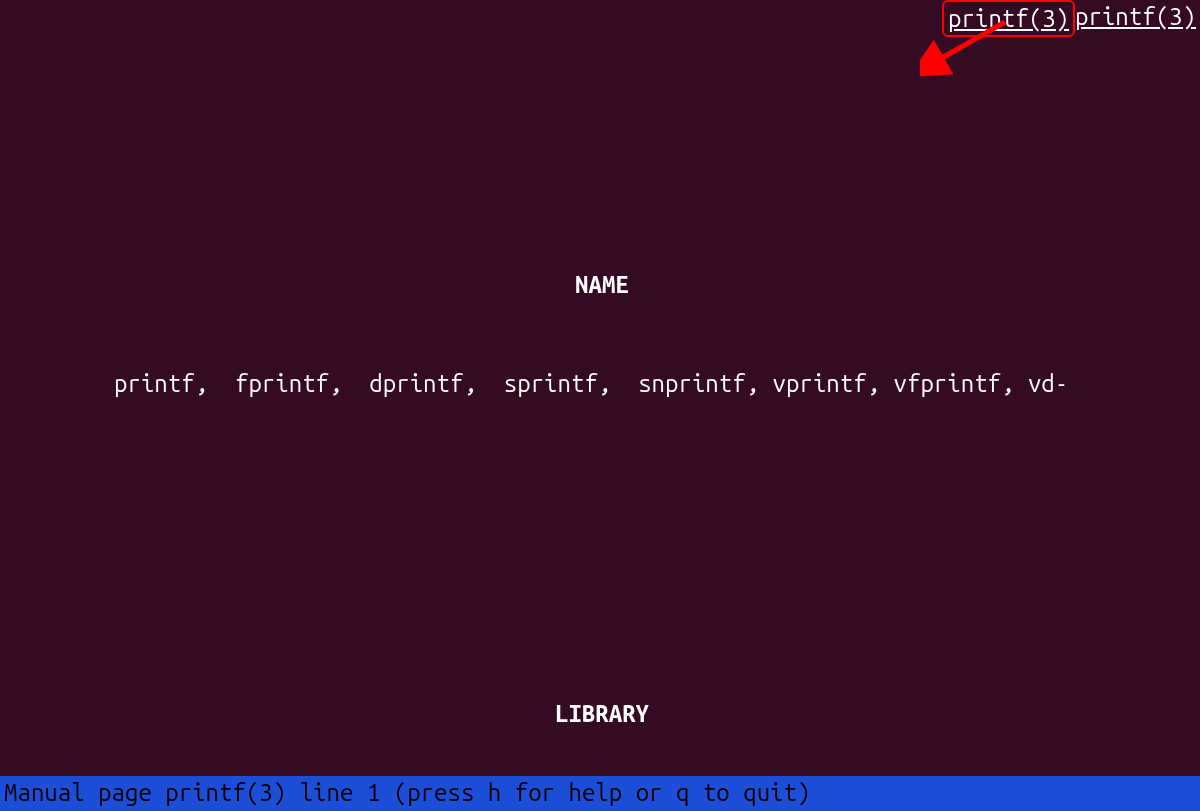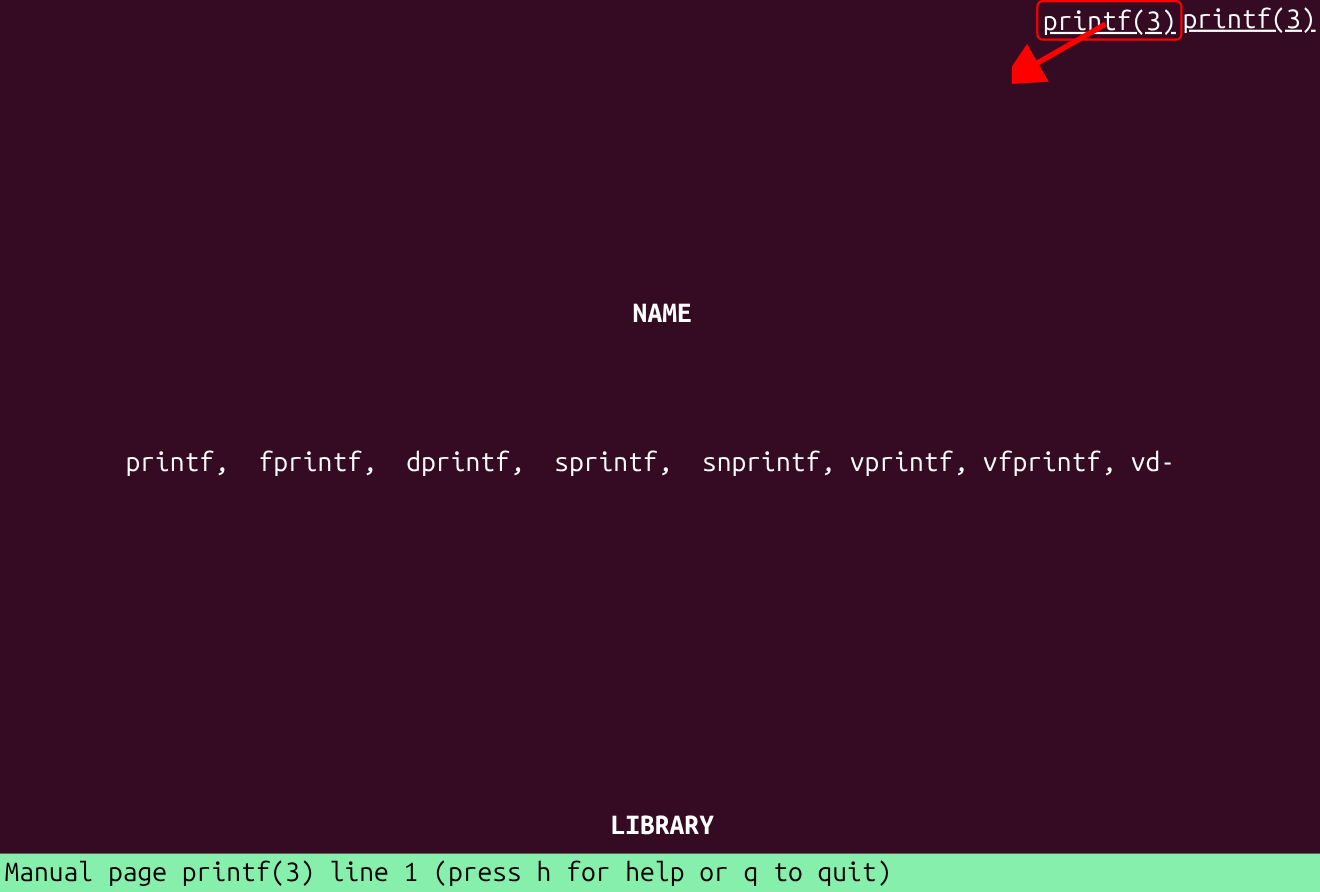--- a/index.html
+++ b/index.html
@@ -28,28 +28,28 @@
     border: 2px solid #ff0000;
     border-radius: 6px;
     padding: 0 4px;
     margin-left: -2px;
   }
   .content {
     padding: 0 4px;
     white-space: pre;
   }
   .indent1 { padding-left: 4px; text-align: center; }
-  .indent2 { padding-left: 110px; margin-top: 36px; }
+  .indent2 { padding-left: 110px; }
   .pad-section { padding-top: 33px; }
   .statusbar {
     position: absolute;
     left: 0;
     right: 0;
     bottom: 0;
-    background: #86efac;
+    background: #1d4ed8;
     color: #000000;
     padding: 0 4px 2px 4px;
     height: 33px;
     font-weight: 400;
   }
   
   .arrow {
     position: absolute;
     top: 17px;
     left: 920px;

